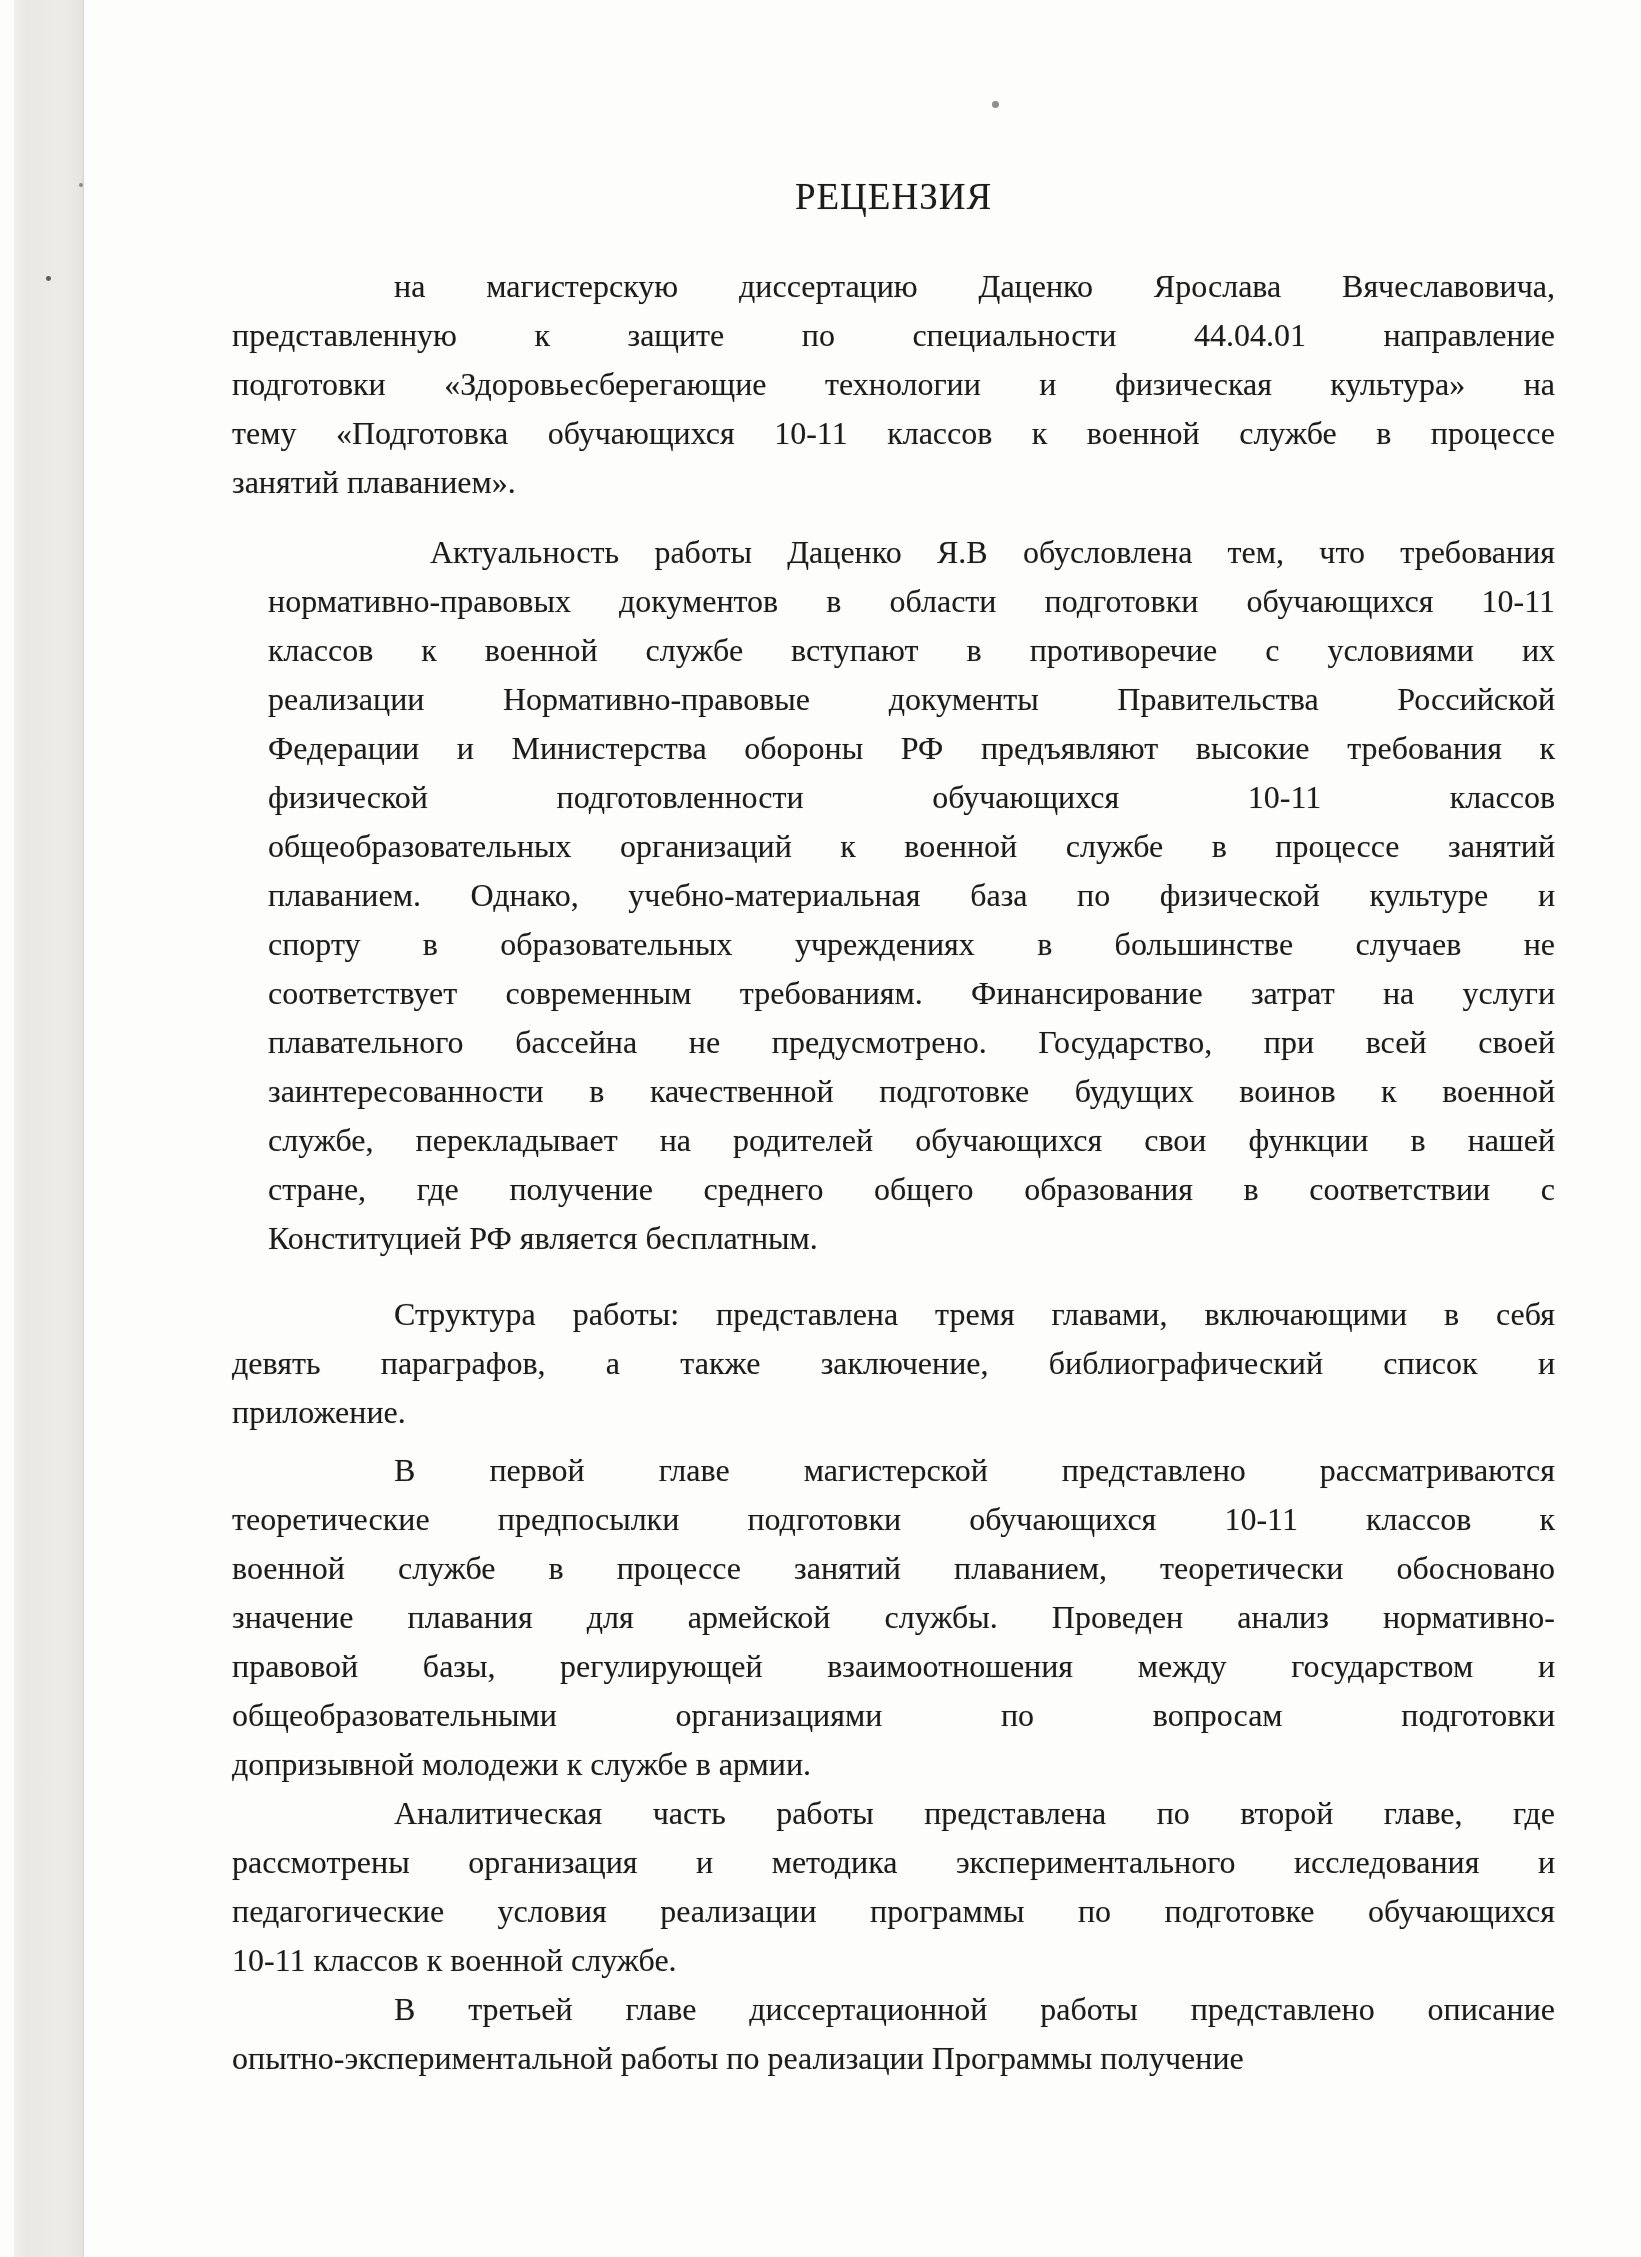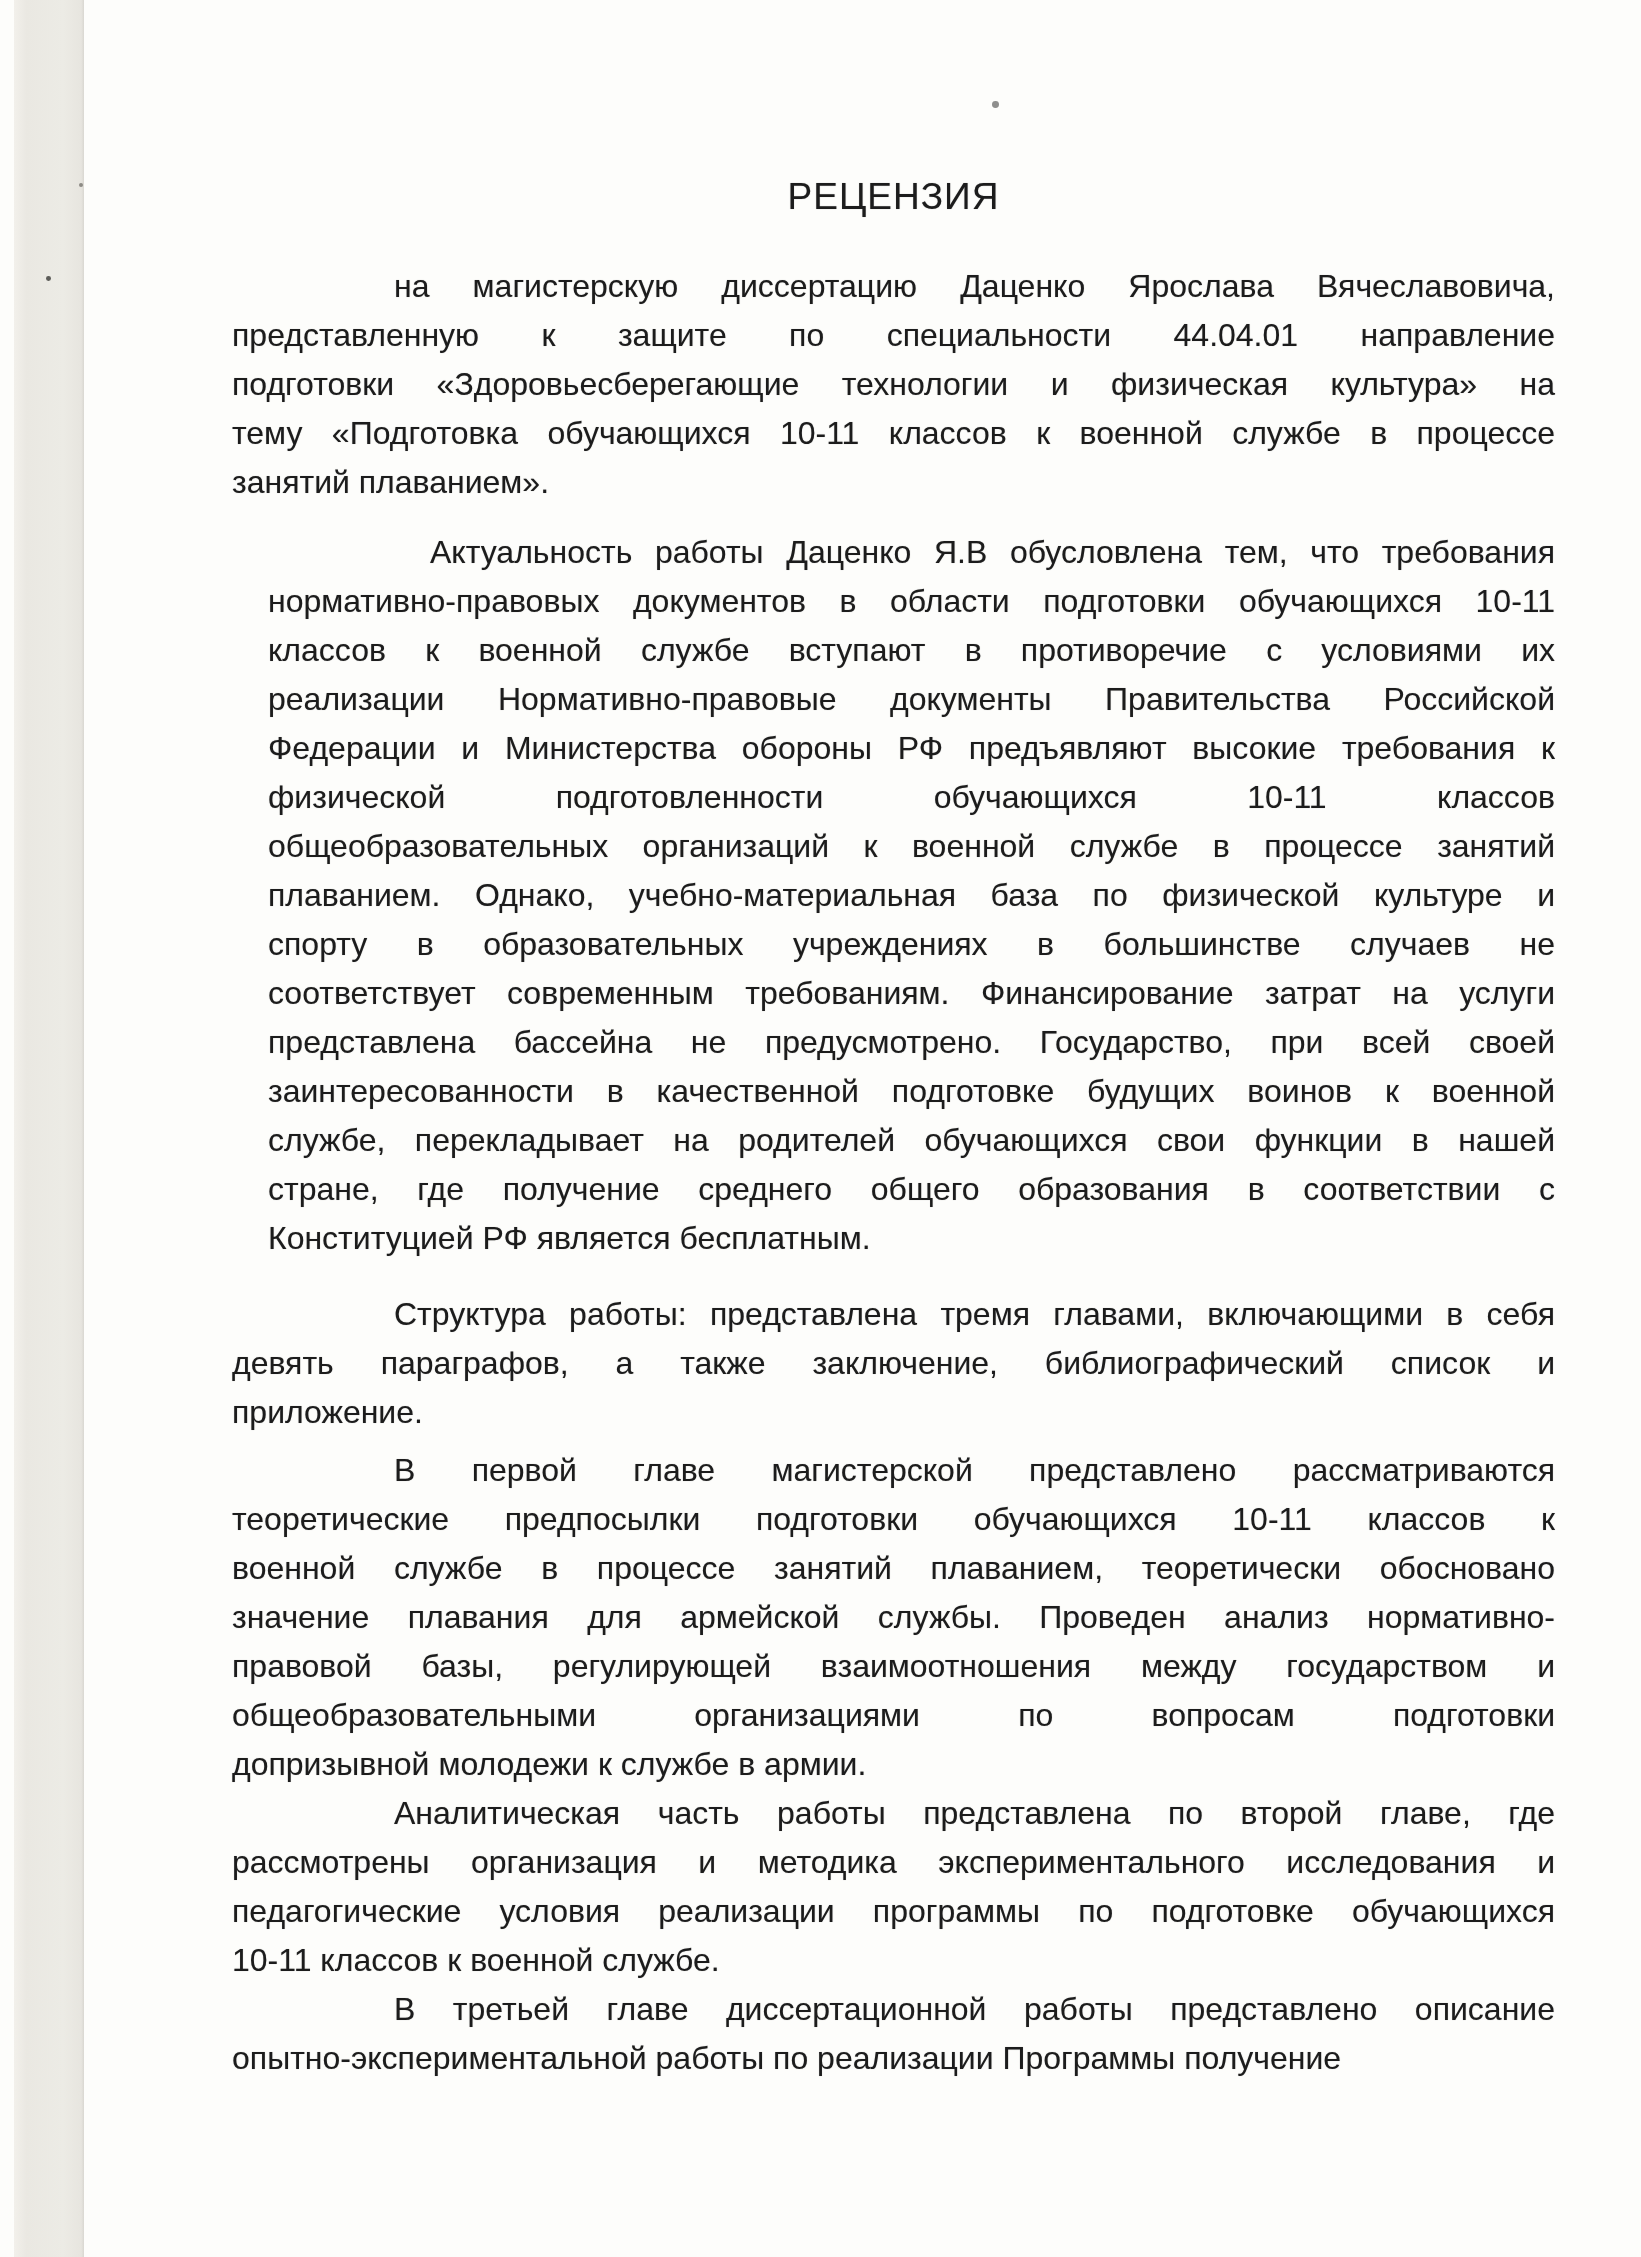--- a/index.html
+++ b/index.html
@@ -6,21 +6,21 @@
     margin: 0;
     padding: 0;
     background: #ffffff;
   }
   .page {
     position: relative;
     width: 1641px;
     height: 2257px;
     background: var(--paper, #fdfdfb);
     overflow: hidden;
-    font-family: Liberation Sans, sans-serif;
+    font-family: Liberation Serif, serif;
     color: var(--ink, #1c1c1c);
   }
   
   .edge-band {
     position: absolute;
     left: 13.5px;
     top: 0;
     width: 70px;
     height: 2257px;
     background: linear-gradient(to right, #f2f0eb 0%, #eae8e2 18%, #ecebe5 70%, #e7e5df 96%, #d9d7d1 100%);
@@ -93,21 +93,21 @@
           <div class="line first">Актуальность работы Даценко Я.В обусловлена тем, что требования</div>
           <div class="line">нормативно-правовых документов в области подготовки обучающихся 10-11</div>
           <div class="line">классов к военной службе вступают в противоречие с условиями их</div>
           <div class="line">реализации Нормативно-правовые документы Правительства Российской</div>
           <div class="line">Федерации и Министерства обороны РФ предъявляют высокие требования к</div>
           <div class="line">физической подготовленности обучающихся 10-11 классов</div>
           <div class="line">общеобразовательных организаций к военной службе в процессе занятий</div>
           <div class="line">плаванием. Однако, учебно-материальная база по физической культуре и</div>
           <div class="line">спорту в образовательных учреждениях в большинстве случаев не</div>
           <div class="line">соответствует современным требованиям. Финансирование затрат на услуги</div>
-          <div class="line">представлена бассейна не предусмотрено. Государство, при всей своей</div>
+          <div class="line">плавательного бассейна не предусмотрено. Государство, при всей своей</div>
           <div class="line">заинтересованности в качественной подготовке будущих воинов к военной</div>
           <div class="line">службе, перекладывает на родителей обучающихся свои функции в нашей</div>
           <div class="line">стране, где получение среднего общего образования в соответствии с</div>
           <div class="line last">Конституцией РФ является бесплатным.</div>
         </div>
         <div class="para" style="margin-top: 27px;">
           <div class="line first">Структура работы: представлена тремя главами, включающими в себя</div>
           <div class="line">девять параграфов, а также заключение, библиографический список и</div>
           <div class="line last">приложение.</div>
         </div>

